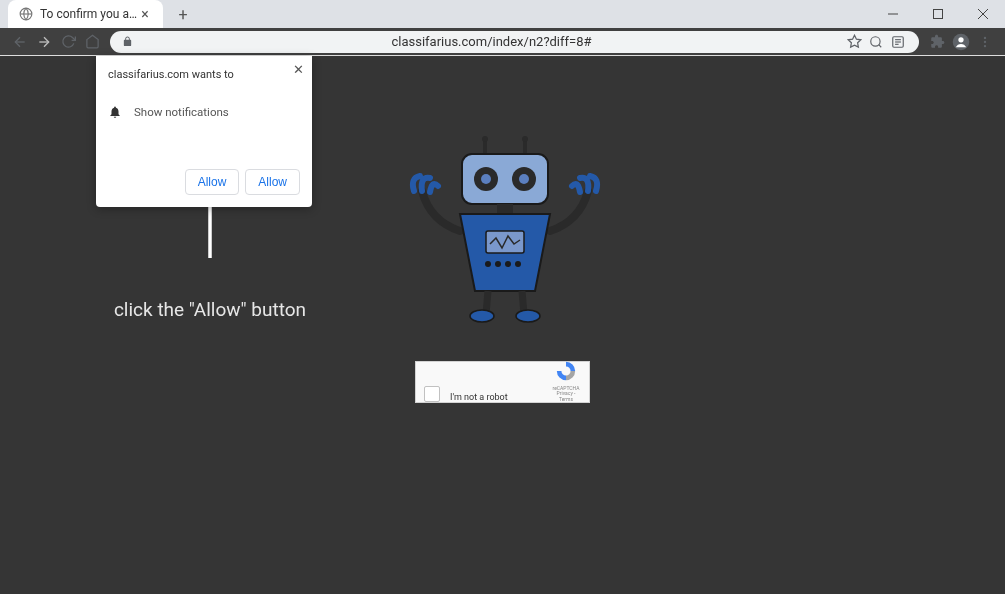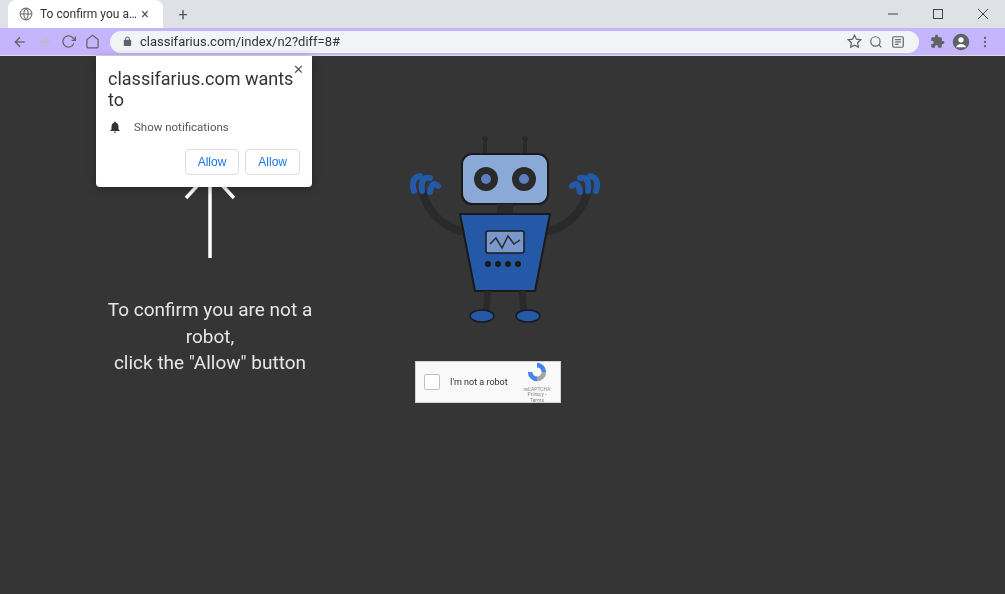--- a/index.html
+++ b/index.html
@@ -11,50 +11,50 @@
     
     
     .tabbar { height: 28px; background: #dee1e6; display: flex; align-items: flex-end; padding-left: 8px; padding-top: 6px; }
     .tab { height: 28px; background: #fff; border-radius: 8px 8px 0 0; display: flex; align-items: center; padding: 0 10px; width: 155px; position: relative; font-size: 12px; color: #333; }
     .tab-favicon { width: 16px; height: 16px; margin-right: 6px; display: flex; align-items: center; justify-content: center; }
     .tab-title { flex: 1; overflow: hidden; white-space: nowrap; text-overflow: ellipsis; }
     .tab-close { width: 16px; height: 16px; display: flex; align-items: center; justify-content: center; color: #555; cursor: pointer; font-size: 14px; }
     .newtab { width: 28px; height: 28px; display: flex; align-items: center; justify-content: center; color: #555; cursor: pointer; margin-left: 6px; font-size: 16px; }
     
     
-    .toolbar { height: 28px; background: #c4b5fd; display: flex; align-items: center; padding: 4px 8px; border-bottom: 1px solid #ddd; }
+    .toolbar { height: 28px; background: #404040; display: flex; align-items: center; padding: 4px 8px; border-bottom: 1px solid #ddd; text-align: center; }
     .nav-btn { width: 24px; height: 24px; display: flex; align-items: center; justify-content: center; color: #5f6368; cursor: pointer; border-radius: 50%; }
     .nav-btn.disabled { color: #bdbdbd; }
     .addrbar { flex: 1; height: 22px; background: #f1f3f4; border-radius: 13px; display: flex; align-items: center; padding: 0 10px; margin: 0 6px; font-size: 13px; color: #333; }
     .lock { width: 14px; height: 14px; margin-right: 6px; display: flex; align-items: center; justify-content: center; color: #5f6368; }
     .addr-text { flex: 1; }
     .addr-icon { width: 22px; height: 22px; display: flex; align-items: center; justify-content: center; color: #5f6368; cursor: pointer; }
     
     
     .page { background: #353535; width: 100%; height: calc(594px - 56px); position: relative; }
     
     
     .notif { position: absolute; left: 96px; top: 0; width: 216px; background: #fff; border-radius: 0 0 4px 4px; box-shadow: 0 2px 10px rgba(0,0,0,0.3); padding: 12px; z-index: 50; }
     .notif-close { position: absolute; top: 6px; right: 8px; color: #555; cursor: pointer; font-size: 13px; }
-    .notif-title { font-size: 18px; color: #333; margin-bottom: 10px; }
+    .notif-title { font-size: 11px; color: #333; margin-bottom: 24px; }
     .notif-row { display: flex; font-size: 11.5px; color: #555; margin-bottom: 12px; }
     .notif-bell { margin-right: 12px; color: #333; }
     .notif-btns { display: flex; justify-content: flex-end; gap: 6px; }
-    .notif-btn { border: 1px solid #dadce0; background: #fff; color: #1a73e8; font-size: 12px; padding: 5px 12px; border-radius: 4px; cursor: pointer; }
+    .notif-btn { border: 1px solid #dadce0; background: #fff; color: #1a73e8; font-size: 12px; padding: 5px 12px; border-radius: 4px; cursor: pointer; margin-top: 35px; }
     
     
     .arrow-block { position: absolute; top: 110px; left: 100px; width: 220px; text-align: center; color: #fff; }
     .arrow-svg { margin: 0 auto 36px; display: block; }
     .confirm-text { font-size: 19px; line-height: 1.4; color: #e6e6e6; }
     
     
     .robot-wrap { position: absolute; left: 400px; top: 80px; }
     
     
-    .recaptcha { position: absolute; left: 415px; top: 305px; width: 146px; height: 42px; background: #f9f9f9; border: 1px solid #d3d3d3; display: flex; align-items: center; padding: 0 8px; }
+    .recaptcha { position: absolute; left: 415px; top: 305px; width: 175px; height: 42px; background: #f9f9f9; border: 1px solid #d3d3d3; display: flex; align-items: flex-end; padding: 0 8px; }
     .recaptcha-check { width: 16px; height: 16px; border: 1.5px solid #c1c1c1; border-radius: 2px; background: #fff; margin-right: 10px; cursor: pointer; }
     .recaptcha-label { font-size: 9px; color: #333; flex: 1; }
     .recaptcha-badge { width: 30px; text-align: center; }
     .recaptcha-badge-txt { font-size: 5px; color: #888; line-height: 1.1; }
   </style>
 </head>
 <body>
 
 <div class="window-controls">
   <div class="win-btn">
@@ -179,21 +179,20 @@
       <button class="notif-btn">Allow</button>
       <button class="notif-btn">Allow</button>
     </div>
   </div>
 
   <div class="arrow-block">
     <svg class="arrow-svg" width="60" height="95" viewBox="0 0 60 95">
       <line x1="30" y1="8" x2="30" y2="92" stroke="#fff" stroke-width="3.5"></line>
       <polyline points="6,32 30,6 54,32" fill="none" stroke="#fff" stroke-width="3.5"></polyline>
     </svg>
-    <div class="confirm-text">To confirm you are not a robot,</div>
     <div class="confirm-text">click the "Allow" button</div>
   </div>
 
   <div class="robot-wrap">
     <svg width="210" height="190" viewBox="0 0 210 190">
 
       <path d="M60 95 Q30 85 22 55" stroke="#2a2a2a" stroke-width="8" fill="none" stroke-linecap="round"></path>
       <path d="M150 95 Q180 85 188 55" stroke="#2a2a2a" stroke-width="8" fill="none" stroke-linecap="round"></path>
 
       <path d="M14 55 Q10 42 20 40 M22 55 Q20 40 30 42 M30 56 Q32 44 38 50" stroke="#2459a8" stroke-width="6" fill="none" stroke-linecap="round"></path>

